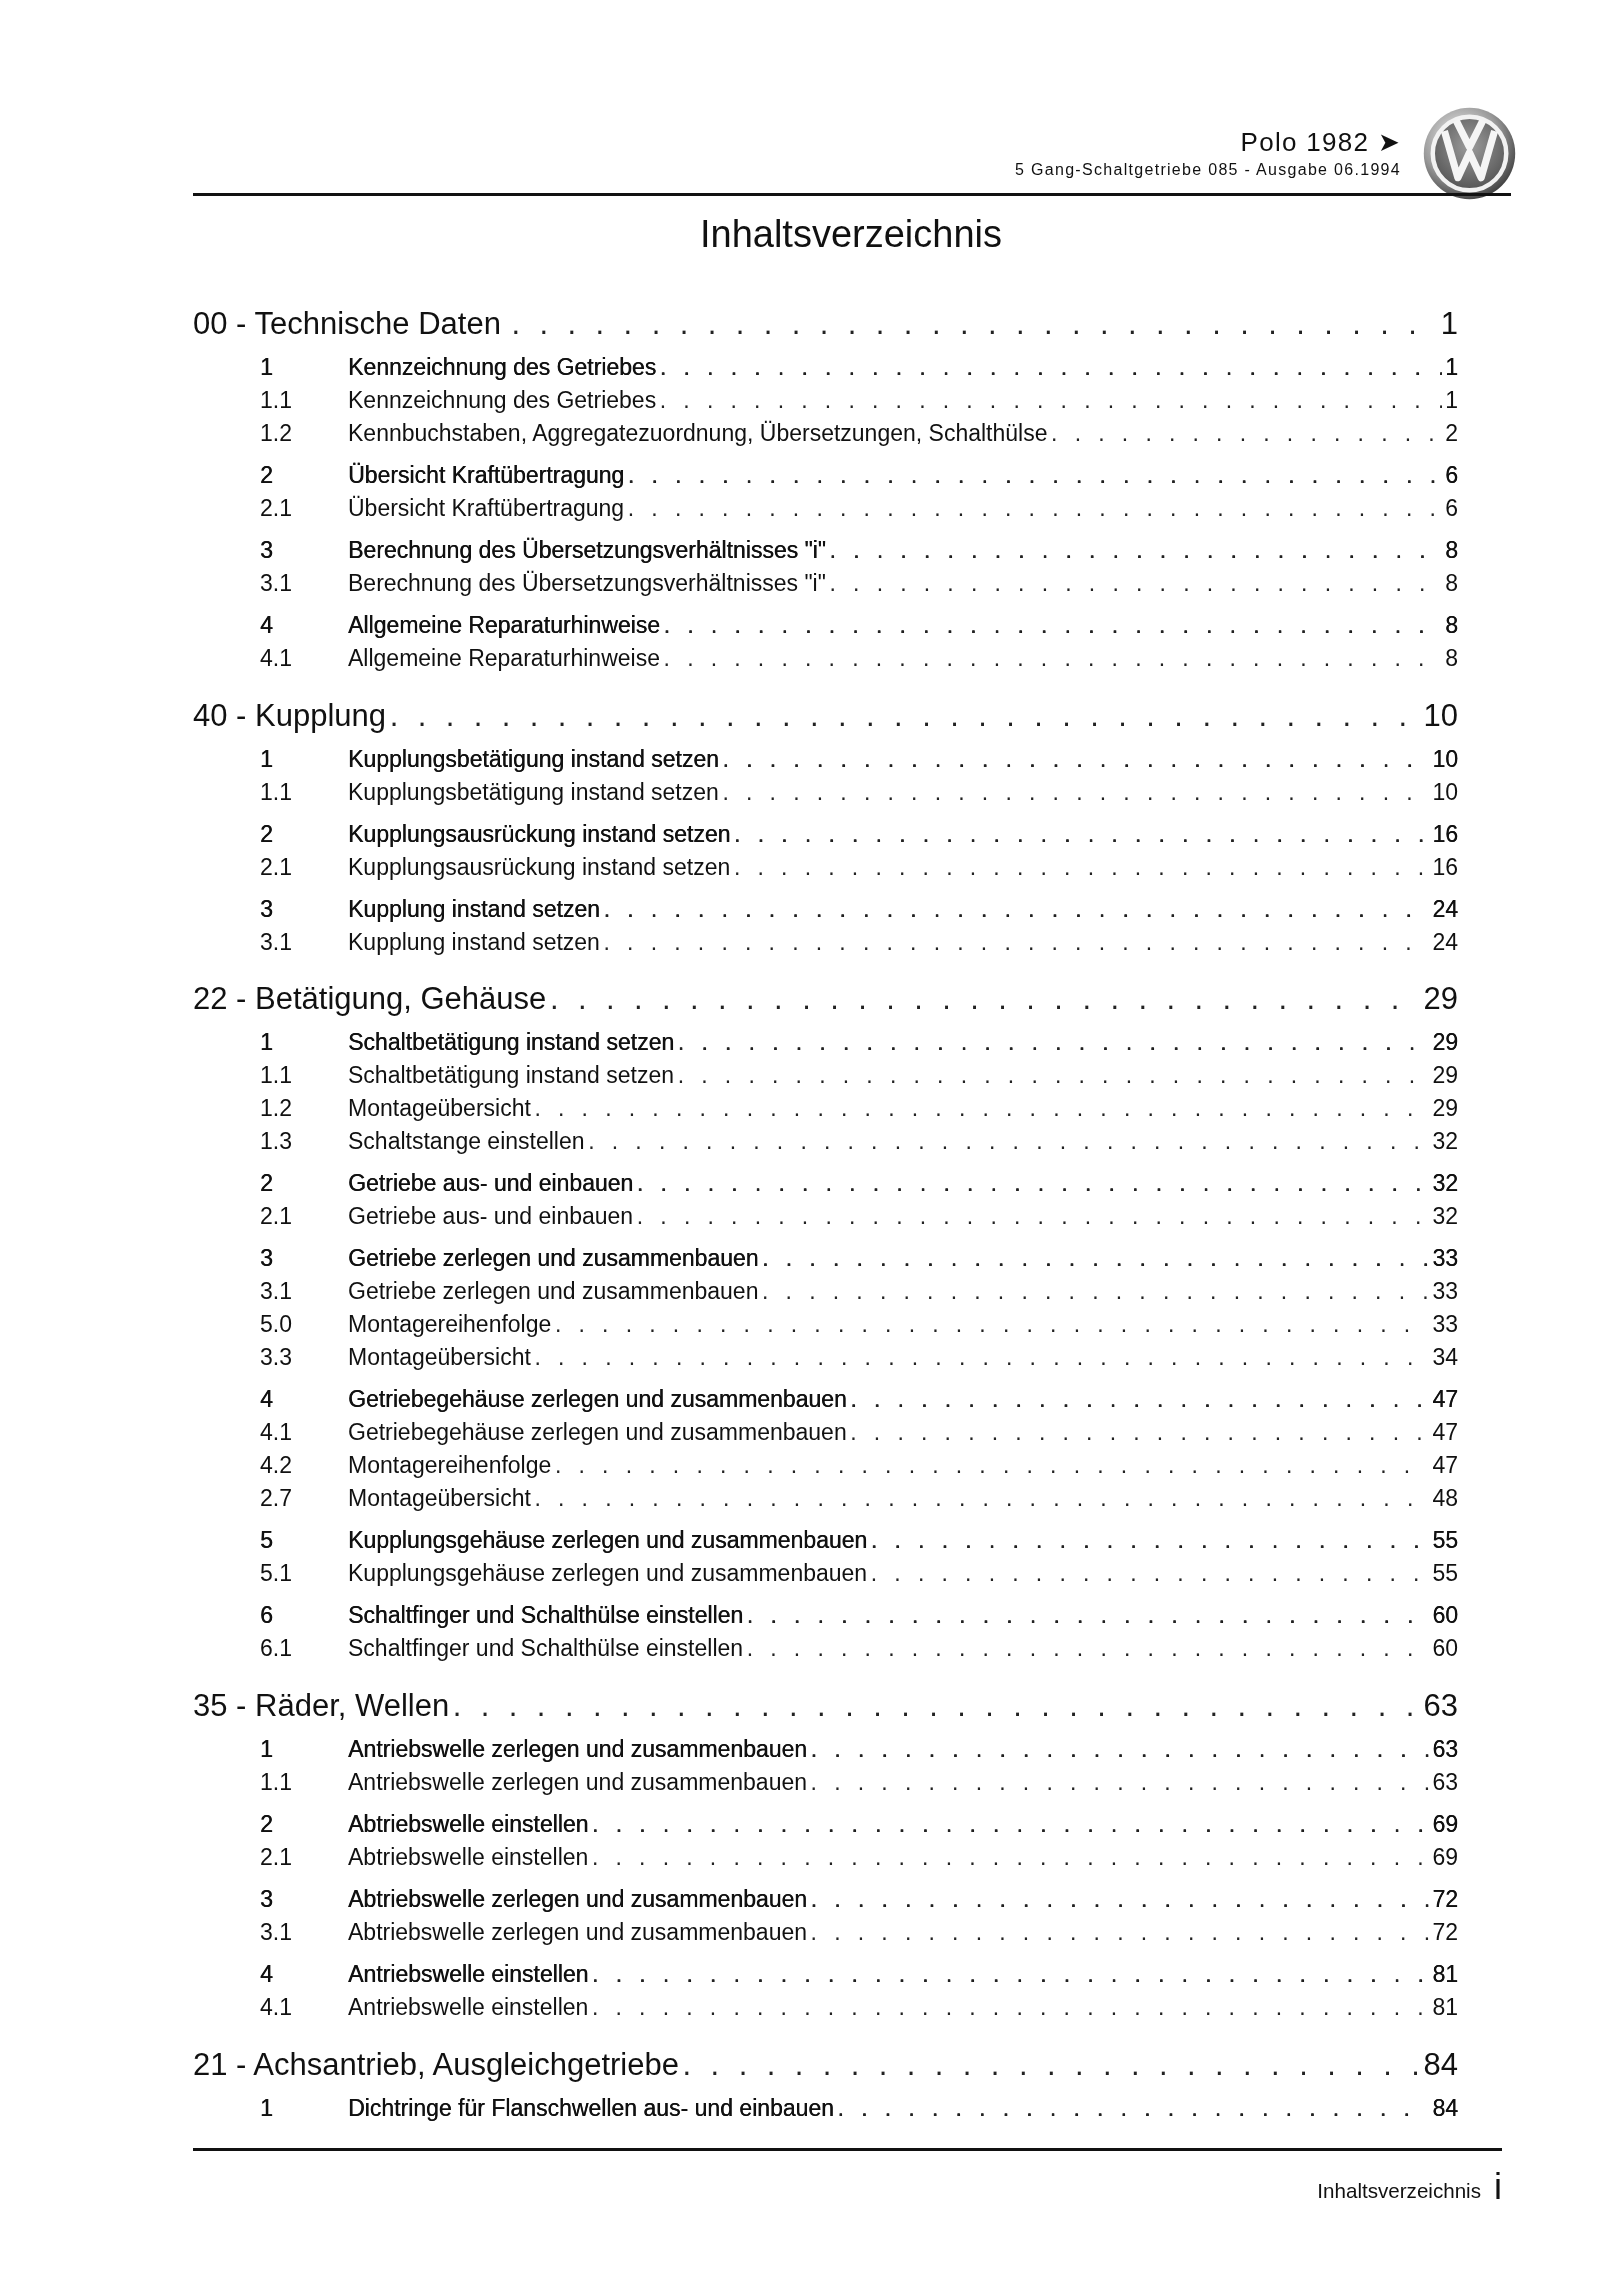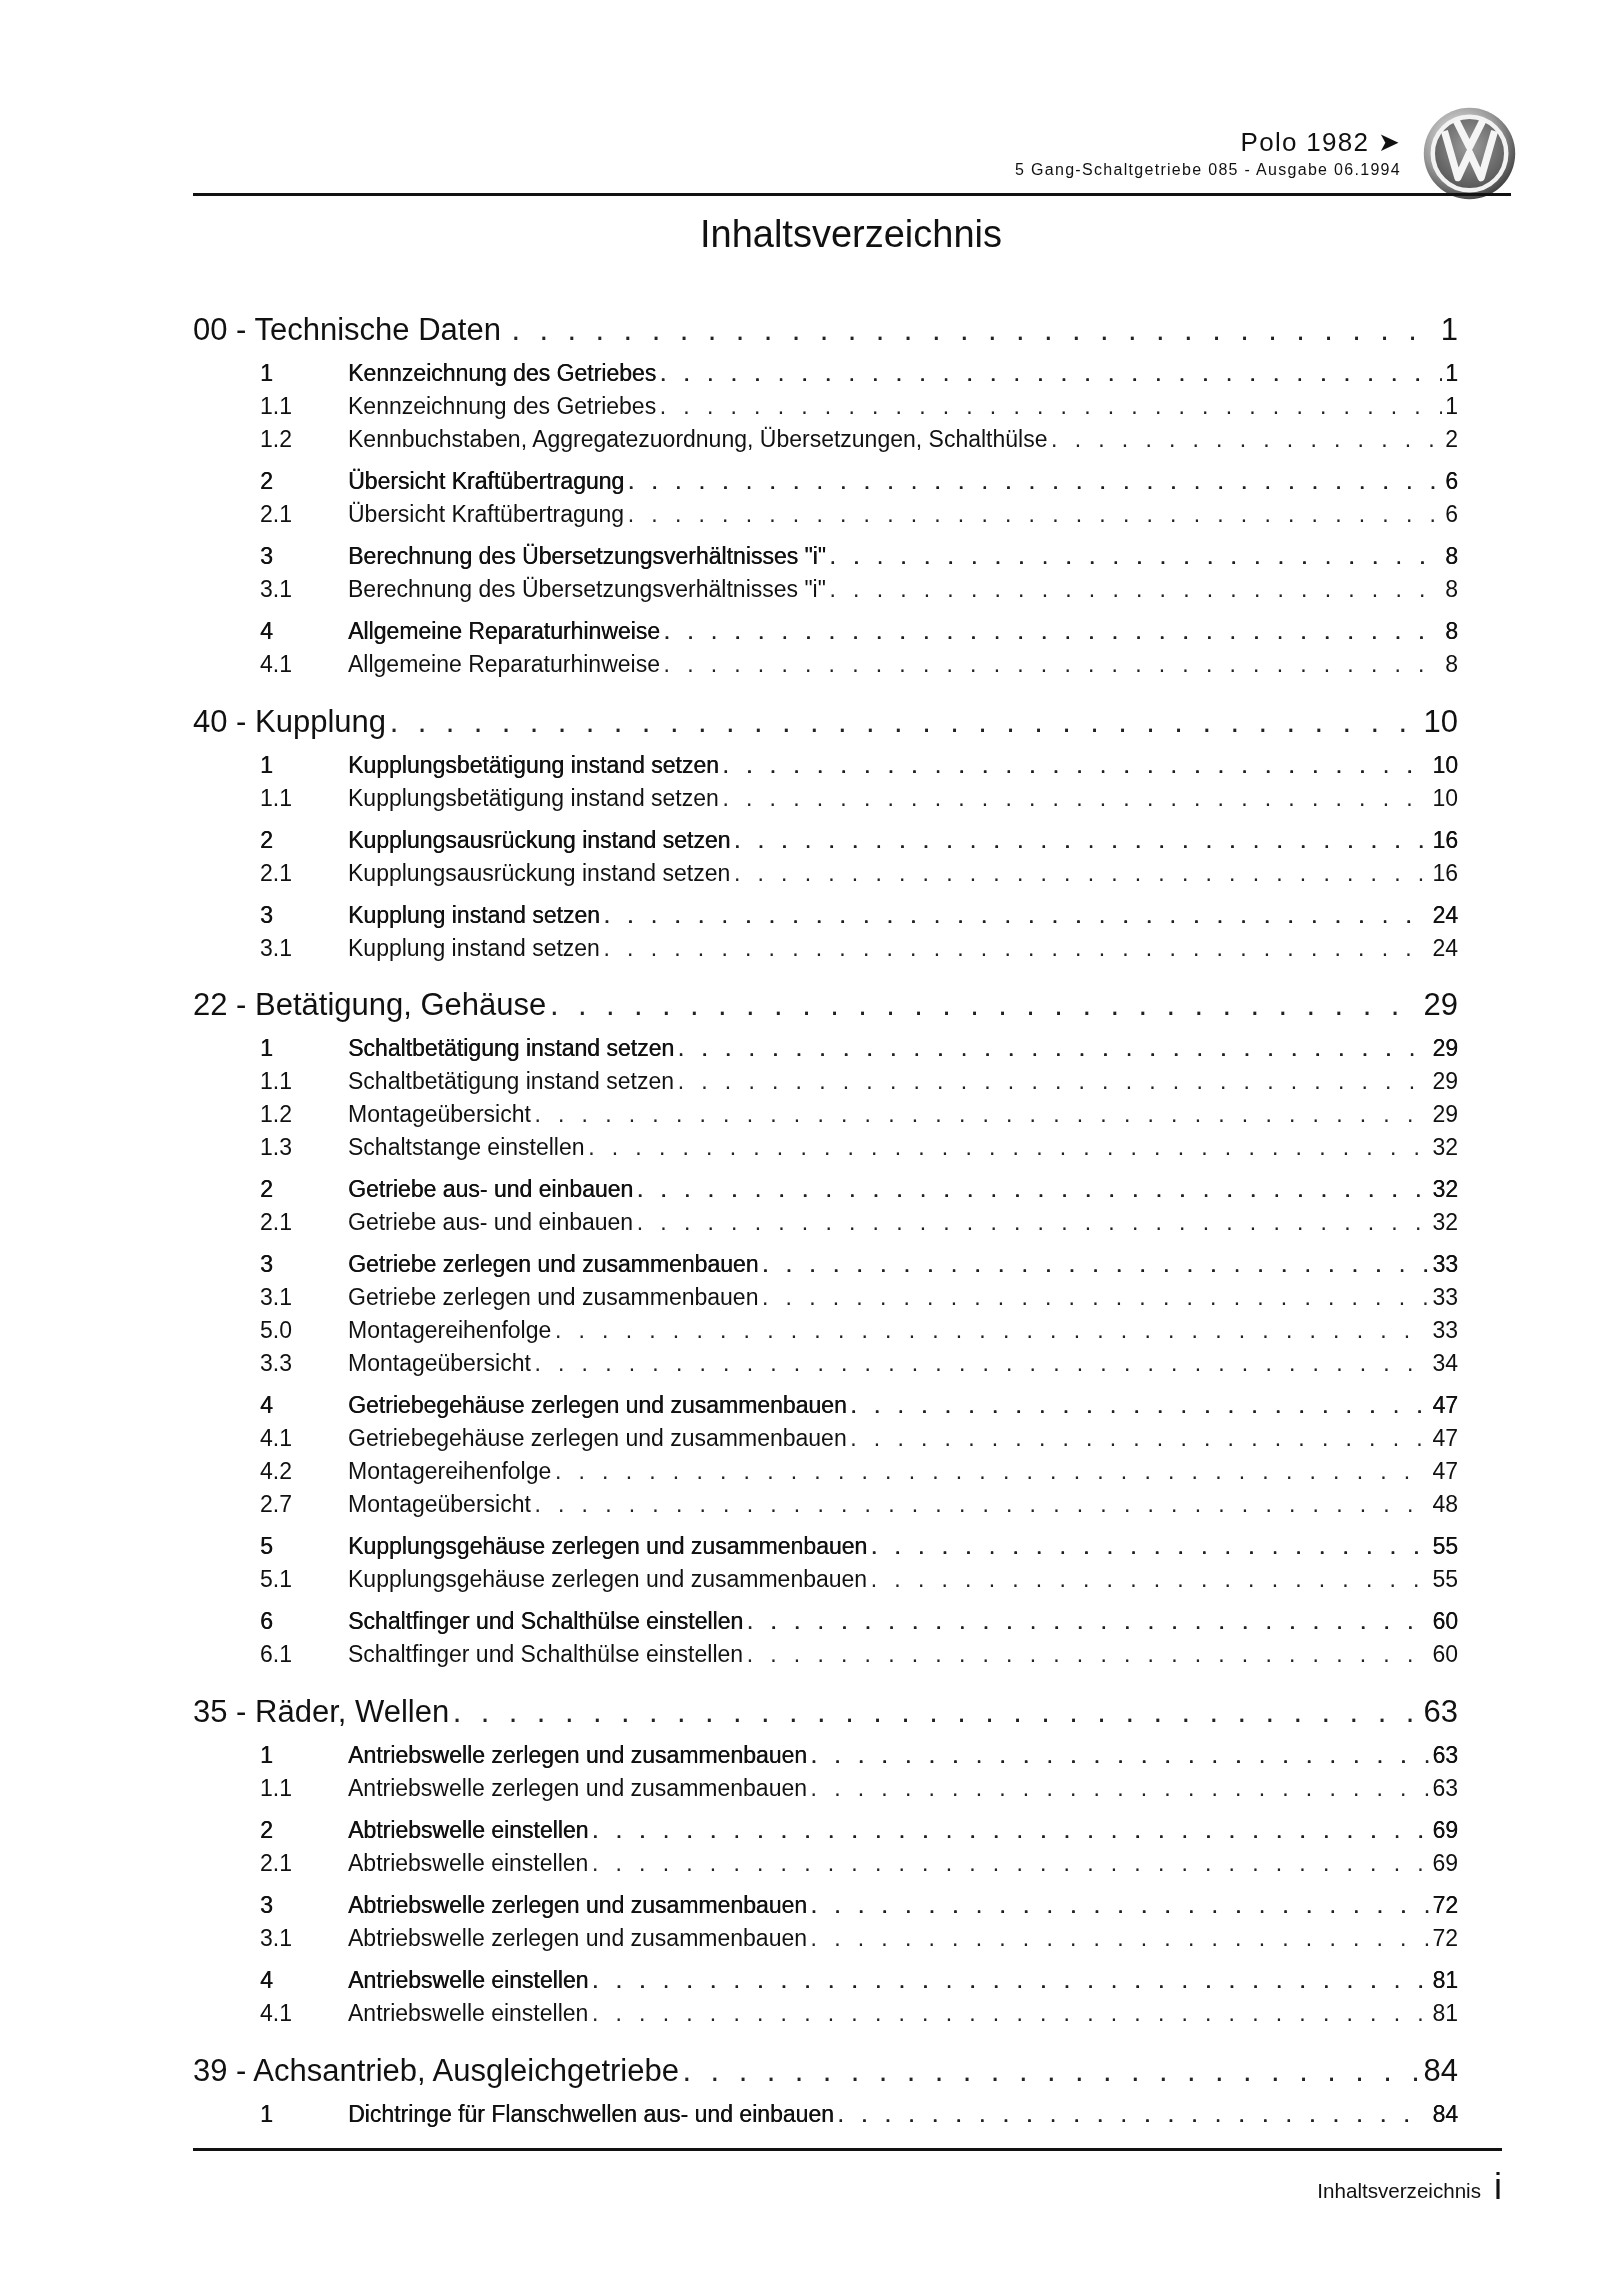--- a/index.html
+++ b/index.html
@@ -21,21 +21,21 @@
     .logo { position: absolute; left: 1422px; top: 106px; width: 95px; height: 95px; }
     .page-title {
       position: absolute; left: 0; width: 1702px; top: 213px; text-align: center;
       font-size: 38px; color: #111;
     }
     .toc { position: absolute; left: 193px; width: 1265px; top: 304px; }
     .chapter {
       display: flex; align-items: baseline; font-size: 31px; height: 48px;
       margin-top: 19.7px;
     }
-    .chapter:first-child { margin-top: 8px; gap: 7px; }
+    .chapter:first-child { margin-top: 2px; gap: 7px; }
     .entry {
       display: flex; align-items: baseline; font-size: 23px; height: 33px;
       padding-left: 67px;
     }
     .entry.lvl1 { margin-top: 9px; text-shadow: 0.4px 0 0 #111; }
     .entry.first { margin-top: 0; }
     .num { width: 88px; flex: none; }
     .label { flex: none; white-space: nowrap; }
     .dots {
       flex: 1 1 auto; overflow: hidden; white-space: nowrap; margin: 0 3.6px;
@@ -346,21 +346,21 @@
       <span class="dots"></span>
       <span class="page">81</span>
     </div>
     <div class="entry lvl2">
       <span class="num">4.1</span>
       <span class="label">Antriebswelle einstellen</span>
       <span class="dots"></span>
       <span class="page">81</span>
     </div>
     <div class="chapter">
-      <span class="label">39 - Achsantrieb, Ausgleichgetriebe</span>
+      <span class="label">21 - Achsantrieb, Ausgleichgetriebe</span>
       <span class="dots"></span>
       <span class="page">84</span>
     </div>
     <div class="entry lvl1 first">
       <span class="num">1</span>
       <span class="label">Dichtringe für Flanschwellen aus- und einbauen</span>
       <span class="dots"></span>
       <span class="page">84</span>
     </div>
   </div>

